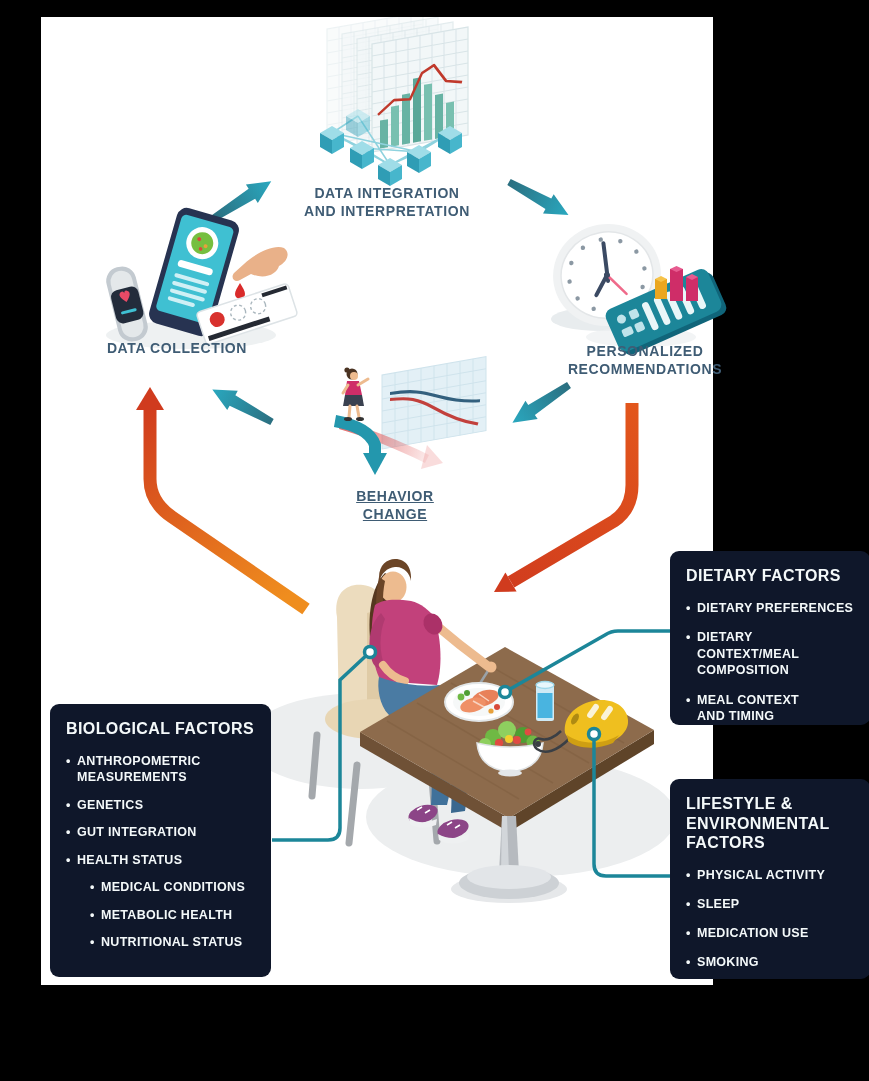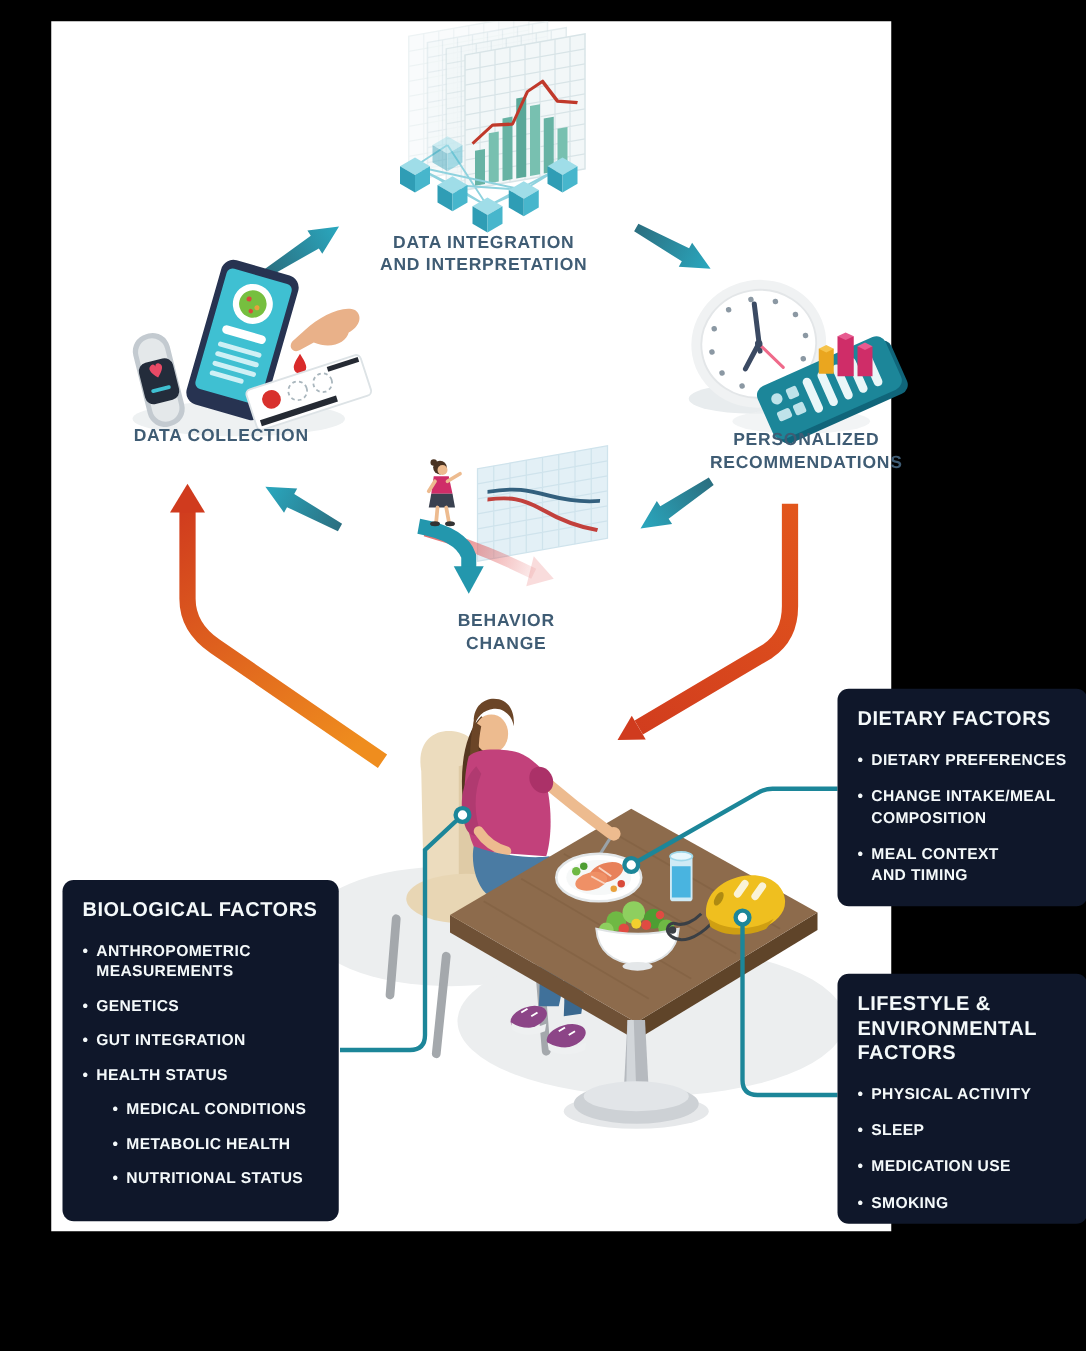--- a/index.html
+++ b/index.html
@@ -19,21 +19,21 @@
   .itm .txt{white-space:pre-line;}
   .sub{margin-left:24px;}
   #box-dietary{left:629px;top:534px;width:200px;height:174px;}
   #box-dietary .itm{margin-bottom:13px;}
   #box-biological{left:9px;top:687px;width:221px;height:273px;}
   #box-lifestyle{left:629px;top:762px;width:200px;height:200px;}
   #box-lifestyle .itm{margin-bottom:12.5px;}
   #lbl-di{left:246px;top:167px;width:200px;}
   #lbl-pr{left:504px;top:325px;width:200px;}
   #lbl-dc{left:36px;top:322px;width:200px;}
-  #lbl-bc{left:284px;top:470px;width:160px;}
+  #lbl-bc{left:274px;top:470px;width:160px;text-decoration:underline;}
 </style>
 </head>
 <body>
 
 <div class="canvas">
 
   <svg class="art" width="829" height="968" viewBox="0 0 829 968">
     <defs>
       <g id="gp">
         <rect x="0" y="0" width="96" height="108" fill="#f2f7f8" stroke="#d8e4e7" stroke-width="1.2"></rect>
@@ -351,21 +351,21 @@
 CHANGE</div>
 
   <div class="factor-box" id="box-dietary">
     <div class="title">DIETARY FACTORS</div>
     <div class="itm">
       <span class="blt">•</span>
       <span class="txt">DIETARY PREFERENCES</span>
       </div>
     <div class="itm">
       <span class="blt">•</span>
-      <span class="txt">CHANGE INTAKE/MEAL
+      <span class="txt">DIETARY CONTEXT/MEAL
 COMPOSITION</span>
       </div>
     <div class="itm">
       <span class="blt">•</span>
       <span class="txt">MEAL CONTEXT
 AND TIMING</span>
       </div>
   </div>
 
   <div class="factor-box" id="box-biological">

